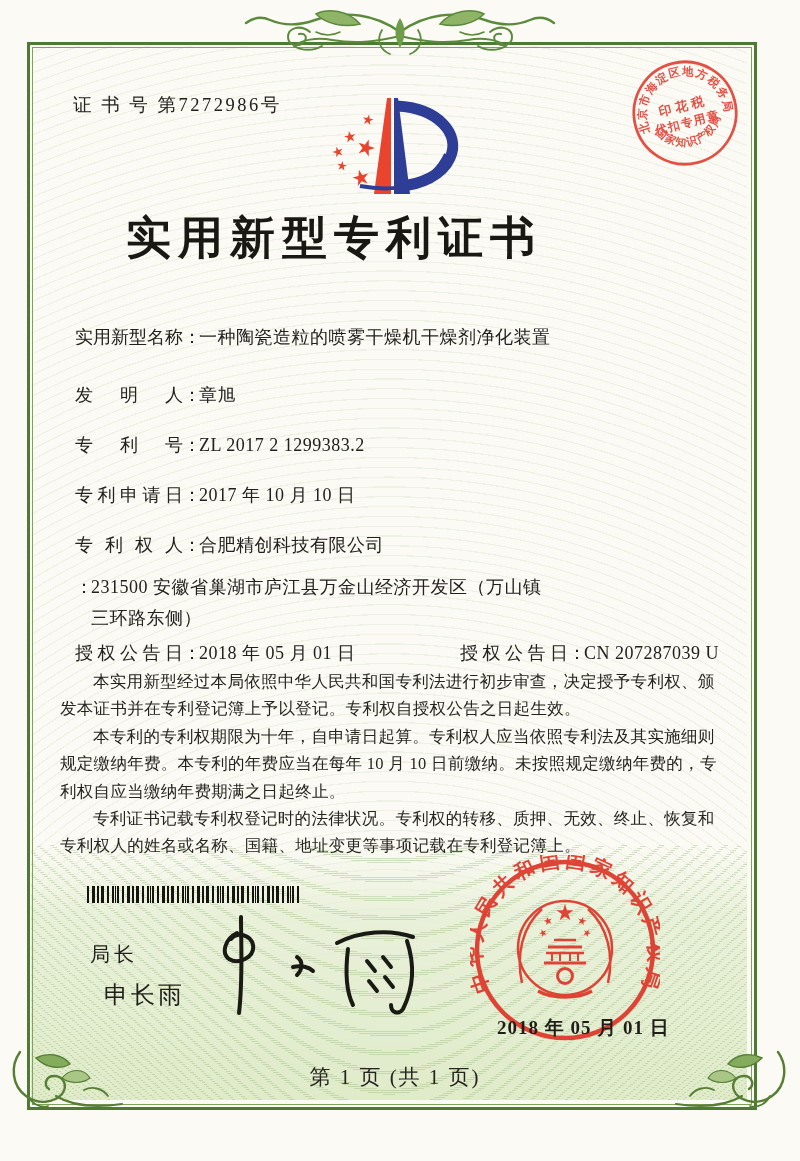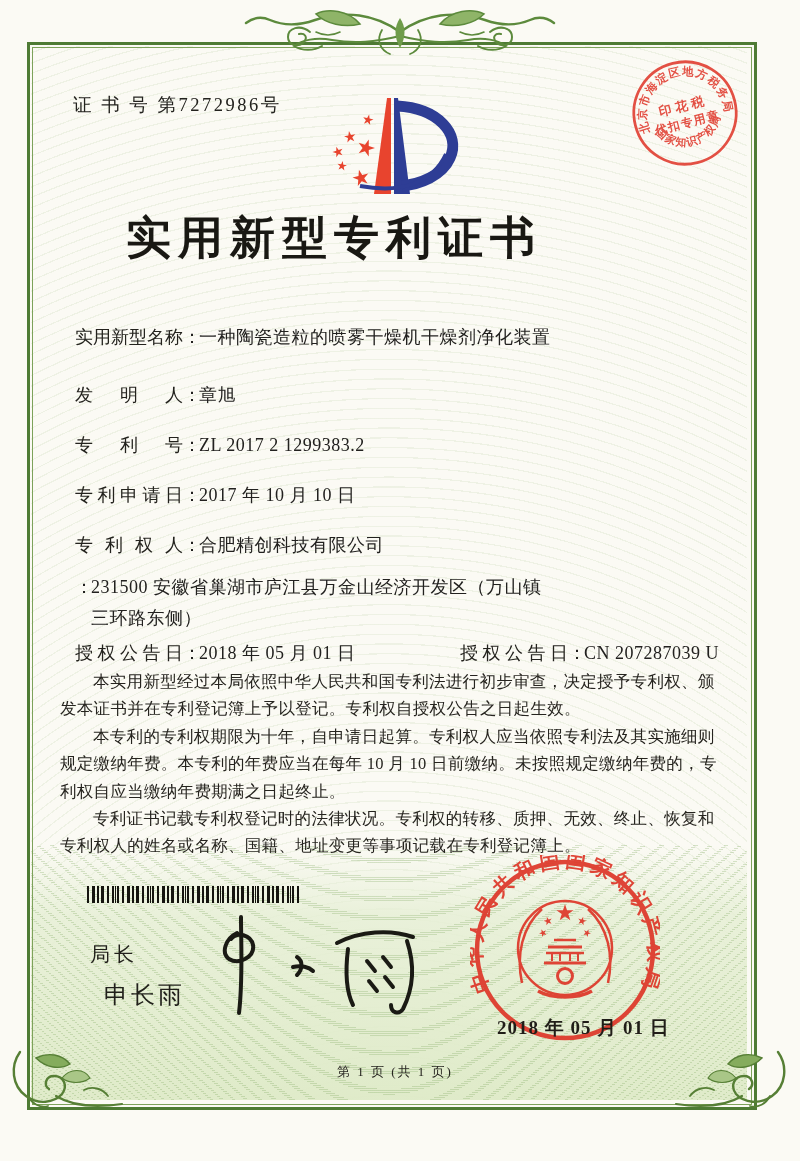--- a/index.html
+++ b/index.html
@@ -47,21 +47,21 @@
   .sig-title{position:absolute;left:90px;top:941px;font-size:20px;letter-spacing:4px;color:#21201b;}
   .sig-name{position:absolute;left:104px;top:979px;font-size:24px;letter-spacing:3px;color:#21201b;}
   .signature{position:absolute;left:185px;top:905px;z-index:2;}
 
   .seal{position:absolute;left:470px;top:855px;z-index:1;opacity:0.93;}
   .seal-date{position:absolute;left:497px;top:1015px;font-size:19px;font-weight:bold;
              letter-spacing:1px;color:#201d18;z-index:2;}
 
   .stamp{position:absolute;left:626px;top:54px;transform:rotate(-14deg);opacity:0.88;z-index:2;}
 
-  .footer{position:absolute;left:0;top:1063px;width:790px;text-align:center;font-size:13px;
+  .footer{position:absolute;left:0;top:1063px;width:790px;text-align:center;font-size:21px;
           letter-spacing:2px;color:#26241f;}
 
   .orn-top{position:absolute;left:240px;top:2px;z-index:4;}
   .orn-bl{position:absolute;left:6px;top:1044px;z-index:4;}
   .orn-br{position:absolute;left:672px;top:1044px;z-index:4;}
   svg text{font-family:"Liberation Serif","DejaVu Serif",serif;}
 </style>
 </head>
 <body>
 

